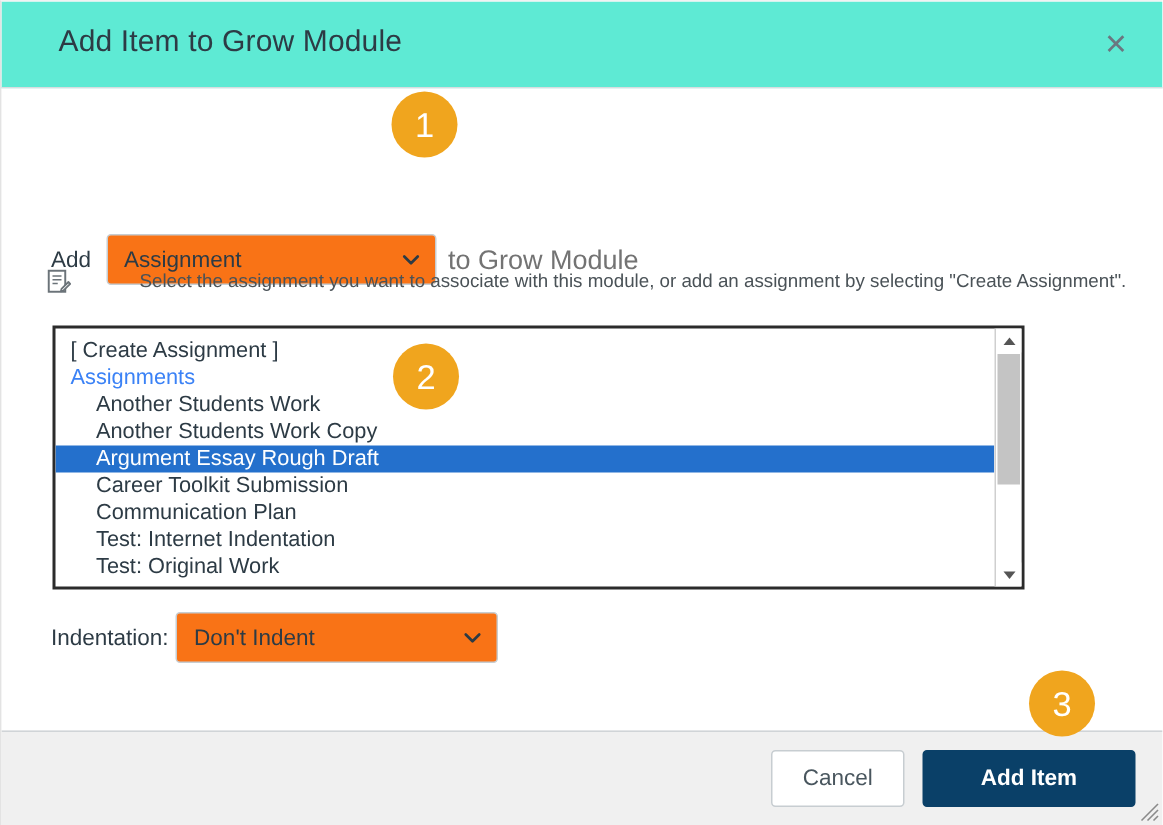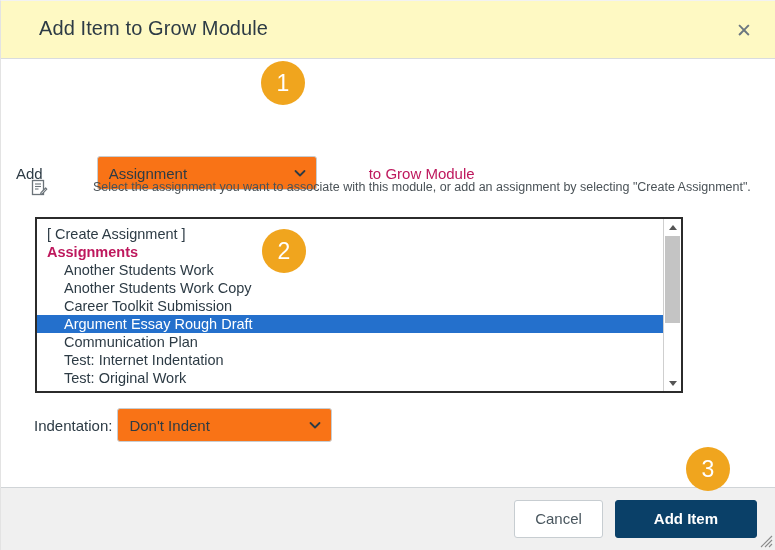--- a/index.html
+++ b/index.html
@@ -28,21 +28,21 @@
     flex-direction: column;
     overflow: hidden;
   }
 
   
   .dlg-header {
     position: relative;
     height: 57px;
     flex: 0 0 57px;
     border-bottom: 1px solid #d9dcdf;
-    background: #fef9c3;
+    background: #5eead4;
   }
   .dlg-title {
     position: absolute;
     left: 38px;
     top: 16px;
     font-size: 20px;
     color: #2d3b45;
     letter-spacing: .1px;
     white-space: nowrap;
   }
@@ -67,35 +67,34 @@
 
   
   .dlg-body {
     position: relative;
     flex: 1 1 auto;
     background: #ffffff;
   }
 
   .add-row {
     position: absolute;
-    left: 15px;
+    left: 33px;
     top: 97px;
     display: flex;
     align-items: center;
     white-space: nowrap;
-    gap: 44px;
   }
   .add-label {
     font-size: 15px;
     color: #2d3b45;
     margin-right: 10px;
   }
   .after-label {
-    font-size: 15px;
-    color: #be185d;
+    font-size: 18px;
+    color: #737373;
     margin-left: 8px;
   }
 
   .select-box {
     position: relative;
     box-sizing: border-box;
     height: 34px;
     border: 1px solid #c7cdd1;
     border-radius: 3px;
     background: #f97316;
@@ -163,22 +162,22 @@
   .list-opt {
     font-size: 14.5px;
     color: #2d3b45;
     line-height: 18px;
     height: 18px;
     padding: 0 0 0 10px;
     white-space: nowrap;
     cursor: default;
   }
   .list-opt.group {
-    font-weight: bold;
-    color: #be185d;
+    font-weight: normal;
+    color: #3b82f6;
   }
   .list-opt.child { padding-left: 27px; }
   .list-opt.selected {
     background: #2470CC;
     color: #ffffff;
   }
 
   
   .sbar {
     flex: 0 0 17px;
@@ -339,22 +338,22 @@
       </span>
       <span class="hint-text">Select the assignment you want to associate with this module, or add an assignment by selecting "Create Assignment".</span>
     </div>
 
     <div class="listbox">
       <div class="list-inner">
         <div class="list-opt">[ Create Assignment ]</div>
         <div class="list-opt group">Assignments</div>
         <div class="list-opt child">Another Students Work</div>
         <div class="list-opt child">Another Students Work Copy</div>
+        <div class="list-opt child selected">Argument Essay Rough Draft</div>
         <div class="list-opt child">Career Toolkit Submission</div>
-        <div class="list-opt child selected">Argument Essay Rough Draft</div>
         <div class="list-opt child">Communication Plan</div>
         <div class="list-opt child">Test: Internet Indentation</div>
         <div class="list-opt child">Test: Original Work</div>
       </div>
       <div class="sbar">
         <div class="sbar-btn up">
             <span class="arrow-up"></span>
           </div>
         <div class="sbar-thumb"></div>
         <div class="sbar-btn down">

